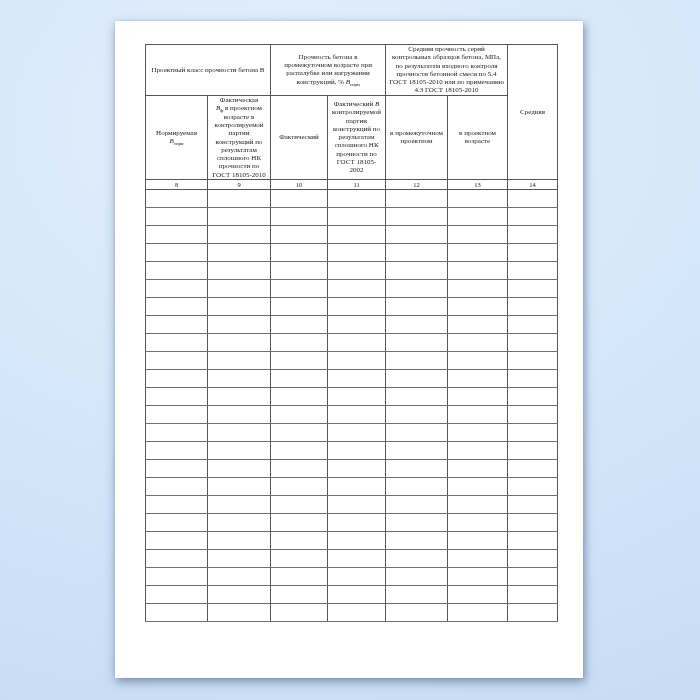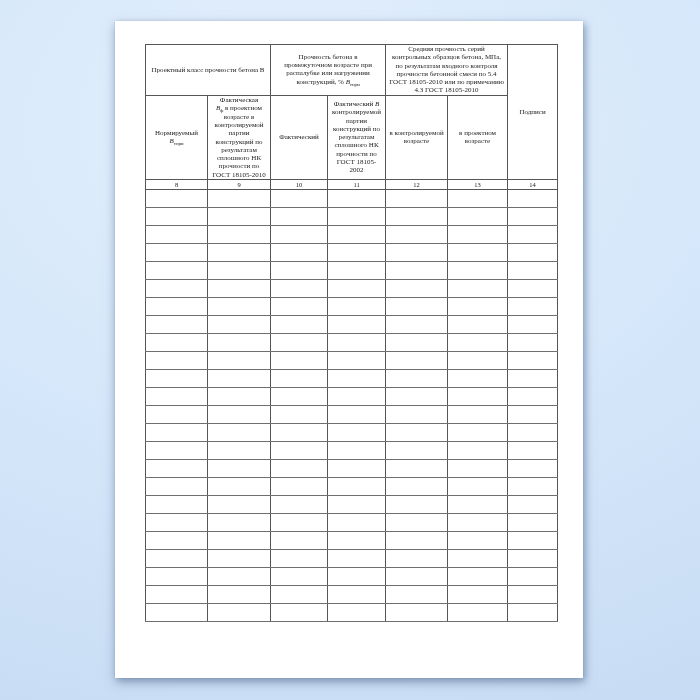--- a/index.html
+++ b/index.html
@@ -76,39 +76,39 @@
         <td colspan="2" class="wide-pad">
           <span>Проектный класс прочности бетона В</span>
         </td>
         <td colspan="2" class="tight">
           <span>Прочность бетона в промежуточном возрасте при распалубке или нагружении конструкций, % </span><i class="sym">В</i><sub class="subs">норм</sub>
         </td>
         <td colspan="2" class="tight">
           <span>Средняя прочность серий контрольных образцов бетона, МПа, по результатам входного контроля прочности бетонной смеси по 5.4 ГОСТ 18105-2010 или по примечанию 4.3 ГОСТ 18105-2010</span>
         </td>
         <td rowspan="2">
-          <span>Подписи</span>
+          <span>Средняя</span>
         </td>
       </tr>
       <tr class="hdr2">
         <td>
-          <span class="blockline">Нормируемый</span>
+          <span class="blockline">Нормируемая</span>
           <span><i class="sym">В</i><sub class="subs">норм</sub></span>
         </td>
         <td class="tight">
           <span class="blockline">Фактическая</span><i class="sym">В</i><sub class="subs">ф</sub><span> в проектном возрасте в контролируемой партии конструкций по результатам сплошного НК прочности по ГОСТ 18105-2010</span>
         </td>
         <td>
           <span>Фактический</span>
         </td>
         <td class="tight">
           <span>Фактический </span><i class="sym">В</i><span> контролируемой партии конструкций по результатам сплошного НК прочности по ГОСТ 18105-2002</span>
         </td>
         <td>
-          <span>в контролируемой возрасте</span>
+          <span>в промежуточном проектном</span>
         </td>
         <td>
           <span>в проектном возрасте</span>
         </td>
       </tr>
       <tr class="nums">
         <td>8</td>
         <td>9</td>
         <td>10</td>
         <td>11</td>

